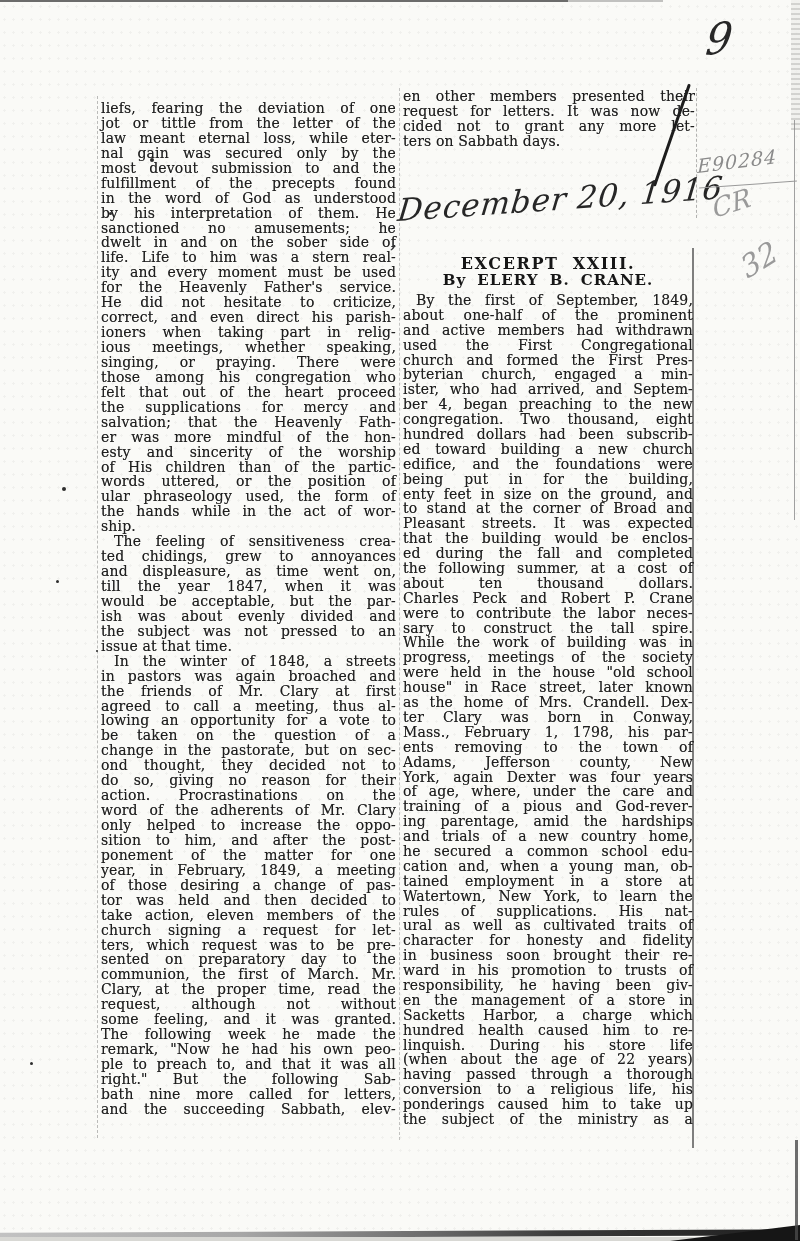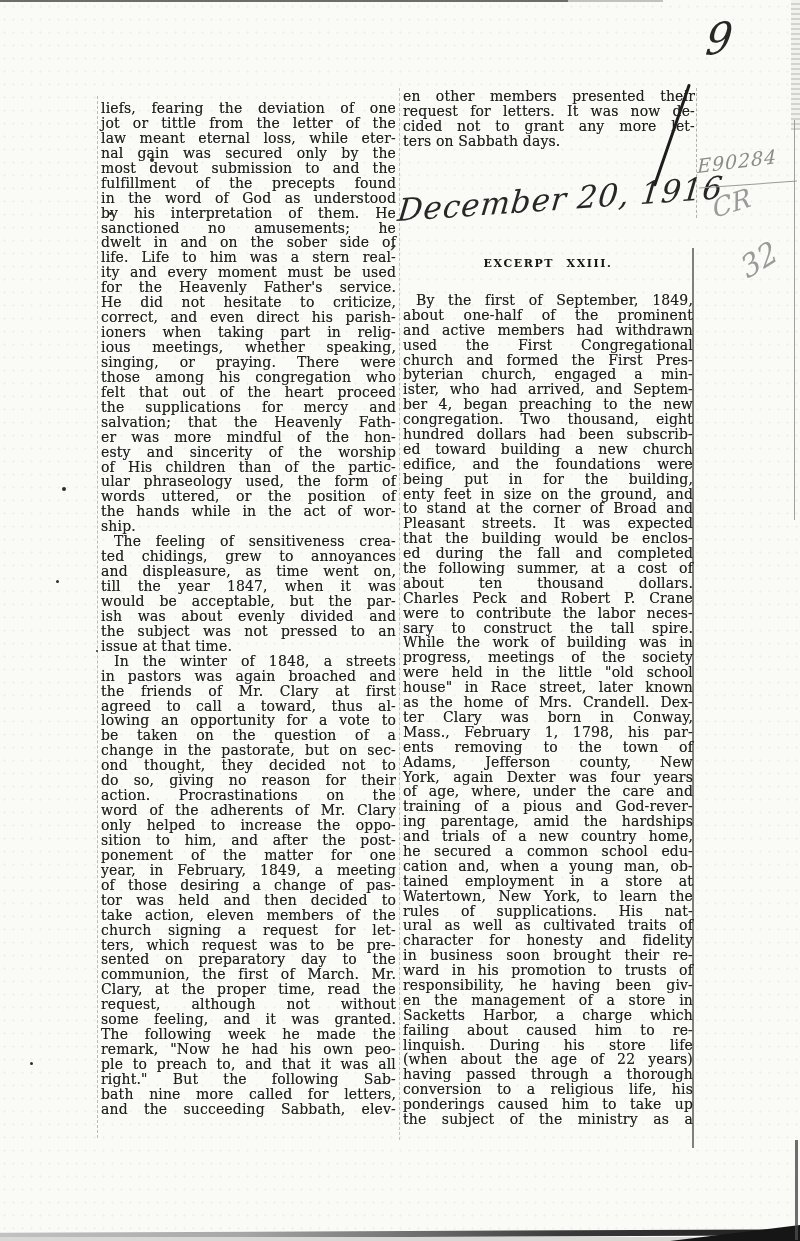--- a/index.html
+++ b/index.html
@@ -47,21 +47,21 @@
   .col-left{left:101px;top:101px;width:295px;}
   .col-right-frag{left:403px;top:89px;width:292px;}
   .col-right-body{left:403px;top:293px;width:290px;}
   .line{line-height:14.95px;height:14.95px;white-space:nowrap;text-align:justify;text-align-last:justify;overflow:visible;}
   .col-right-body .line{line-height:14.9px;height:14.9px;}
   .line.end{text-align-last:left;}
   .line.indent{text-indent:13px;}
 
   
   .headline{position:absolute;left:403px;top:255px;width:290px;text-align:center;color:#161616;}
-  .headline .h1{font-weight:bold;font-size:11px;letter-spacing:1.6px;word-spacing:7px;line-height:17px;}
+  .headline .h1{font-weight:bold;font-size:16px;letter-spacing:1.6px;word-spacing:7px;line-height:17px;}
   .headline .h2{font-weight:bold;font-size:15px;letter-spacing:1px;word-spacing:5px;line-height:17px;}
 
   
   .hw{position:absolute;font-style:italic;color:#272727;white-space:nowrap;}
   .hw-date{left:398px;top:192px;font-size:31px;transform:rotate(-4deg) skewX(-10deg);transform-origin:left center;letter-spacing:1px;}
   .hw-date-comma{left:390px;top:228px;font-size:22px;color:#333;}
   .hw-page{left:706px;top:14px;font-size:42px;transform:rotate(-8deg) skewX(-14deg);}
   .hw-cat{left:697px;top:150px;font-size:19px;color:#8a8a8a;transform:rotate(-7deg) skewX(-8deg);letter-spacing:1px;}
   .hw-cat-underline{position:absolute;left:699px;top:184px;width:98px;height:1px;background:#999;transform:rotate(-4deg);}
   .hw-cr{left:712px;top:188px;font-size:26px;color:#9a9a9a;transform:rotate(-18deg) skewX(-8deg);}
@@ -117,36 +117,36 @@
     <div class="line">ioners when taking part in relig-</div>
     <div class="line">ious meetings, whether speaking,</div>
     <div class="line">singing, or praying. There were</div>
     <div class="line">those among his congregation who</div>
     <div class="line">felt that out of the heart proceed</div>
     <div class="line">the supplications for mercy and</div>
     <div class="line">salvation; that the Heavenly Fath-</div>
     <div class="line">er was more mindful of the hon-</div>
     <div class="line">esty and sincerity of the worship</div>
     <div class="line">of His children than of the partic-</div>
+    <div class="line">words uttered, or the position of</div>
     <div class="line">ular phraseology used, the form of</div>
-    <div class="line">words uttered, or the position of</div>
     <div class="line">the hands while in the act of wor-</div>
     <div class="line end">ship.</div>
     <div class="line indent">The feeling of sensitiveness crea-</div>
     <div class="line">ted chidings, grew to annoyances</div>
     <div class="line">and displeasure, as time went on,</div>
     <div class="line">till the year 1847, when it was</div>
     <div class="line">would be acceptable, but the par-</div>
     <div class="line">ish was about evenly divided and</div>
     <div class="line">the subject was not pressed to an</div>
     <div class="line end">issue at that time.</div>
     <div class="line indent">In the winter of 1848, a streets</div>
     <div class="line">in pastors was again broached and</div>
     <div class="line">the friends of Mr. Clary at first</div>
-    <div class="line">agreed to call a toward, thus al-</div>
+    <div class="line">agreed to call a meeting, thus al-</div>
     <div class="line">lowing an opportunity for a vote to</div>
     <div class="line">be taken on the question of a</div>
     <div class="line">change in the pastorate, but on sec-</div>
     <div class="line">ond thought, they decided not to</div>
     <div class="line">do so, giving no reason for their</div>
     <div class="line">action. Procrastinations on the</div>
     <div class="line">word of the adherents of Mr. Clary</div>
     <div class="line">only helped to increase the oppo-</div>
     <div class="line">sition to him, and after the post-</div>
     <div class="line">ponement of the matter for one</div>
@@ -176,20 +176,21 @@
     <div class="line end">ters on Sabbath days.</div>
   </div>
 
 <div class="pen-slash"></div>
 
 <div class="hw hw-date-comma">,</div>
 <div class="hw hw-date">December 20, 1916</div>
 
 <div class="headline">
   <div class="h1">EXCERPT XXIII.</div>
+  <div class="h2">By ELERY B. CRANE.</div>
 </div>
 
 <div class="col col-right-body">
     <div class="line indent">By the first of September, 1849,</div>
     <div class="line">about one-half of the prominent</div>
     <div class="line">and active members had withdrawn</div>
     <div class="line">used the First Congregational</div>
     <div class="line">church and formed the First Pres-</div>
     <div class="line">byterian church, engaged a min-</div>
     <div class="line">ister, who had arrived, and Septem-</div>
@@ -204,21 +205,21 @@
     <div class="line">Pleasant streets. It was expected</div>
     <div class="line">that the building would be enclos-</div>
     <div class="line">ed during the fall and completed</div>
     <div class="line">the following summer, at a cost of</div>
     <div class="line">about ten thousand dollars.</div>
     <div class="line">Charles Peck and Robert P. Crane</div>
     <div class="line">were to contribute the labor neces-</div>
     <div class="line">sary to construct the tall spire.</div>
     <div class="line">While the work of building was in</div>
     <div class="line">progress, meetings of the society</div>
-    <div class="line">were held in the little "old school</div>
+    <div class="line">were held in the house "old school</div>
     <div class="line">house" in Race street, later known</div>
     <div class="line">as the home of Mrs. Crandell. Dex-</div>
     <div class="line">ter Clary was born in Conway,</div>
     <div class="line">Mass., February 1, 1798, his par-</div>
     <div class="line">ents removing to the town of</div>
     <div class="line">Adams, Jefferson county, New</div>
     <div class="line">York, again Dexter was four years</div>
     <div class="line">of age, where, under the care and</div>
     <div class="line">training of a pious and God-rever-</div>
     <div class="line">ing parentage, amid the hardships</div>
@@ -228,21 +229,21 @@
     <div class="line">tained employment in a store at</div>
     <div class="line">Watertown, New York, to learn the</div>
     <div class="line">rules of supplications. His nat-</div>
     <div class="line">ural as well as cultivated traits of</div>
     <div class="line">character for honesty and fidelity</div>
     <div class="line">in business soon brought their re-</div>
     <div class="line">ward in his promotion to trusts of</div>
     <div class="line">responsibility, he having been giv-</div>
     <div class="line">en the management of a store in</div>
     <div class="line">Sacketts Harbor, a charge which</div>
-    <div class="line">failing about caused him to re-</div>
+    <div class="line">hundred health caused him to re-</div>
     <div class="line">linquish. During his store life</div>
     <div class="line">(when about the age of 22 years)</div>
     <div class="line">having passed through a thorough</div>
     <div class="line">conversion to a religious life, his</div>
     <div class="line">ponderings caused him to take up</div>
     <div class="line">the subject of the ministry as a</div>
   </div>
 
 <div class="hw hw-page">9</div>
 <div class="hw hw-cat">E90284</div>

